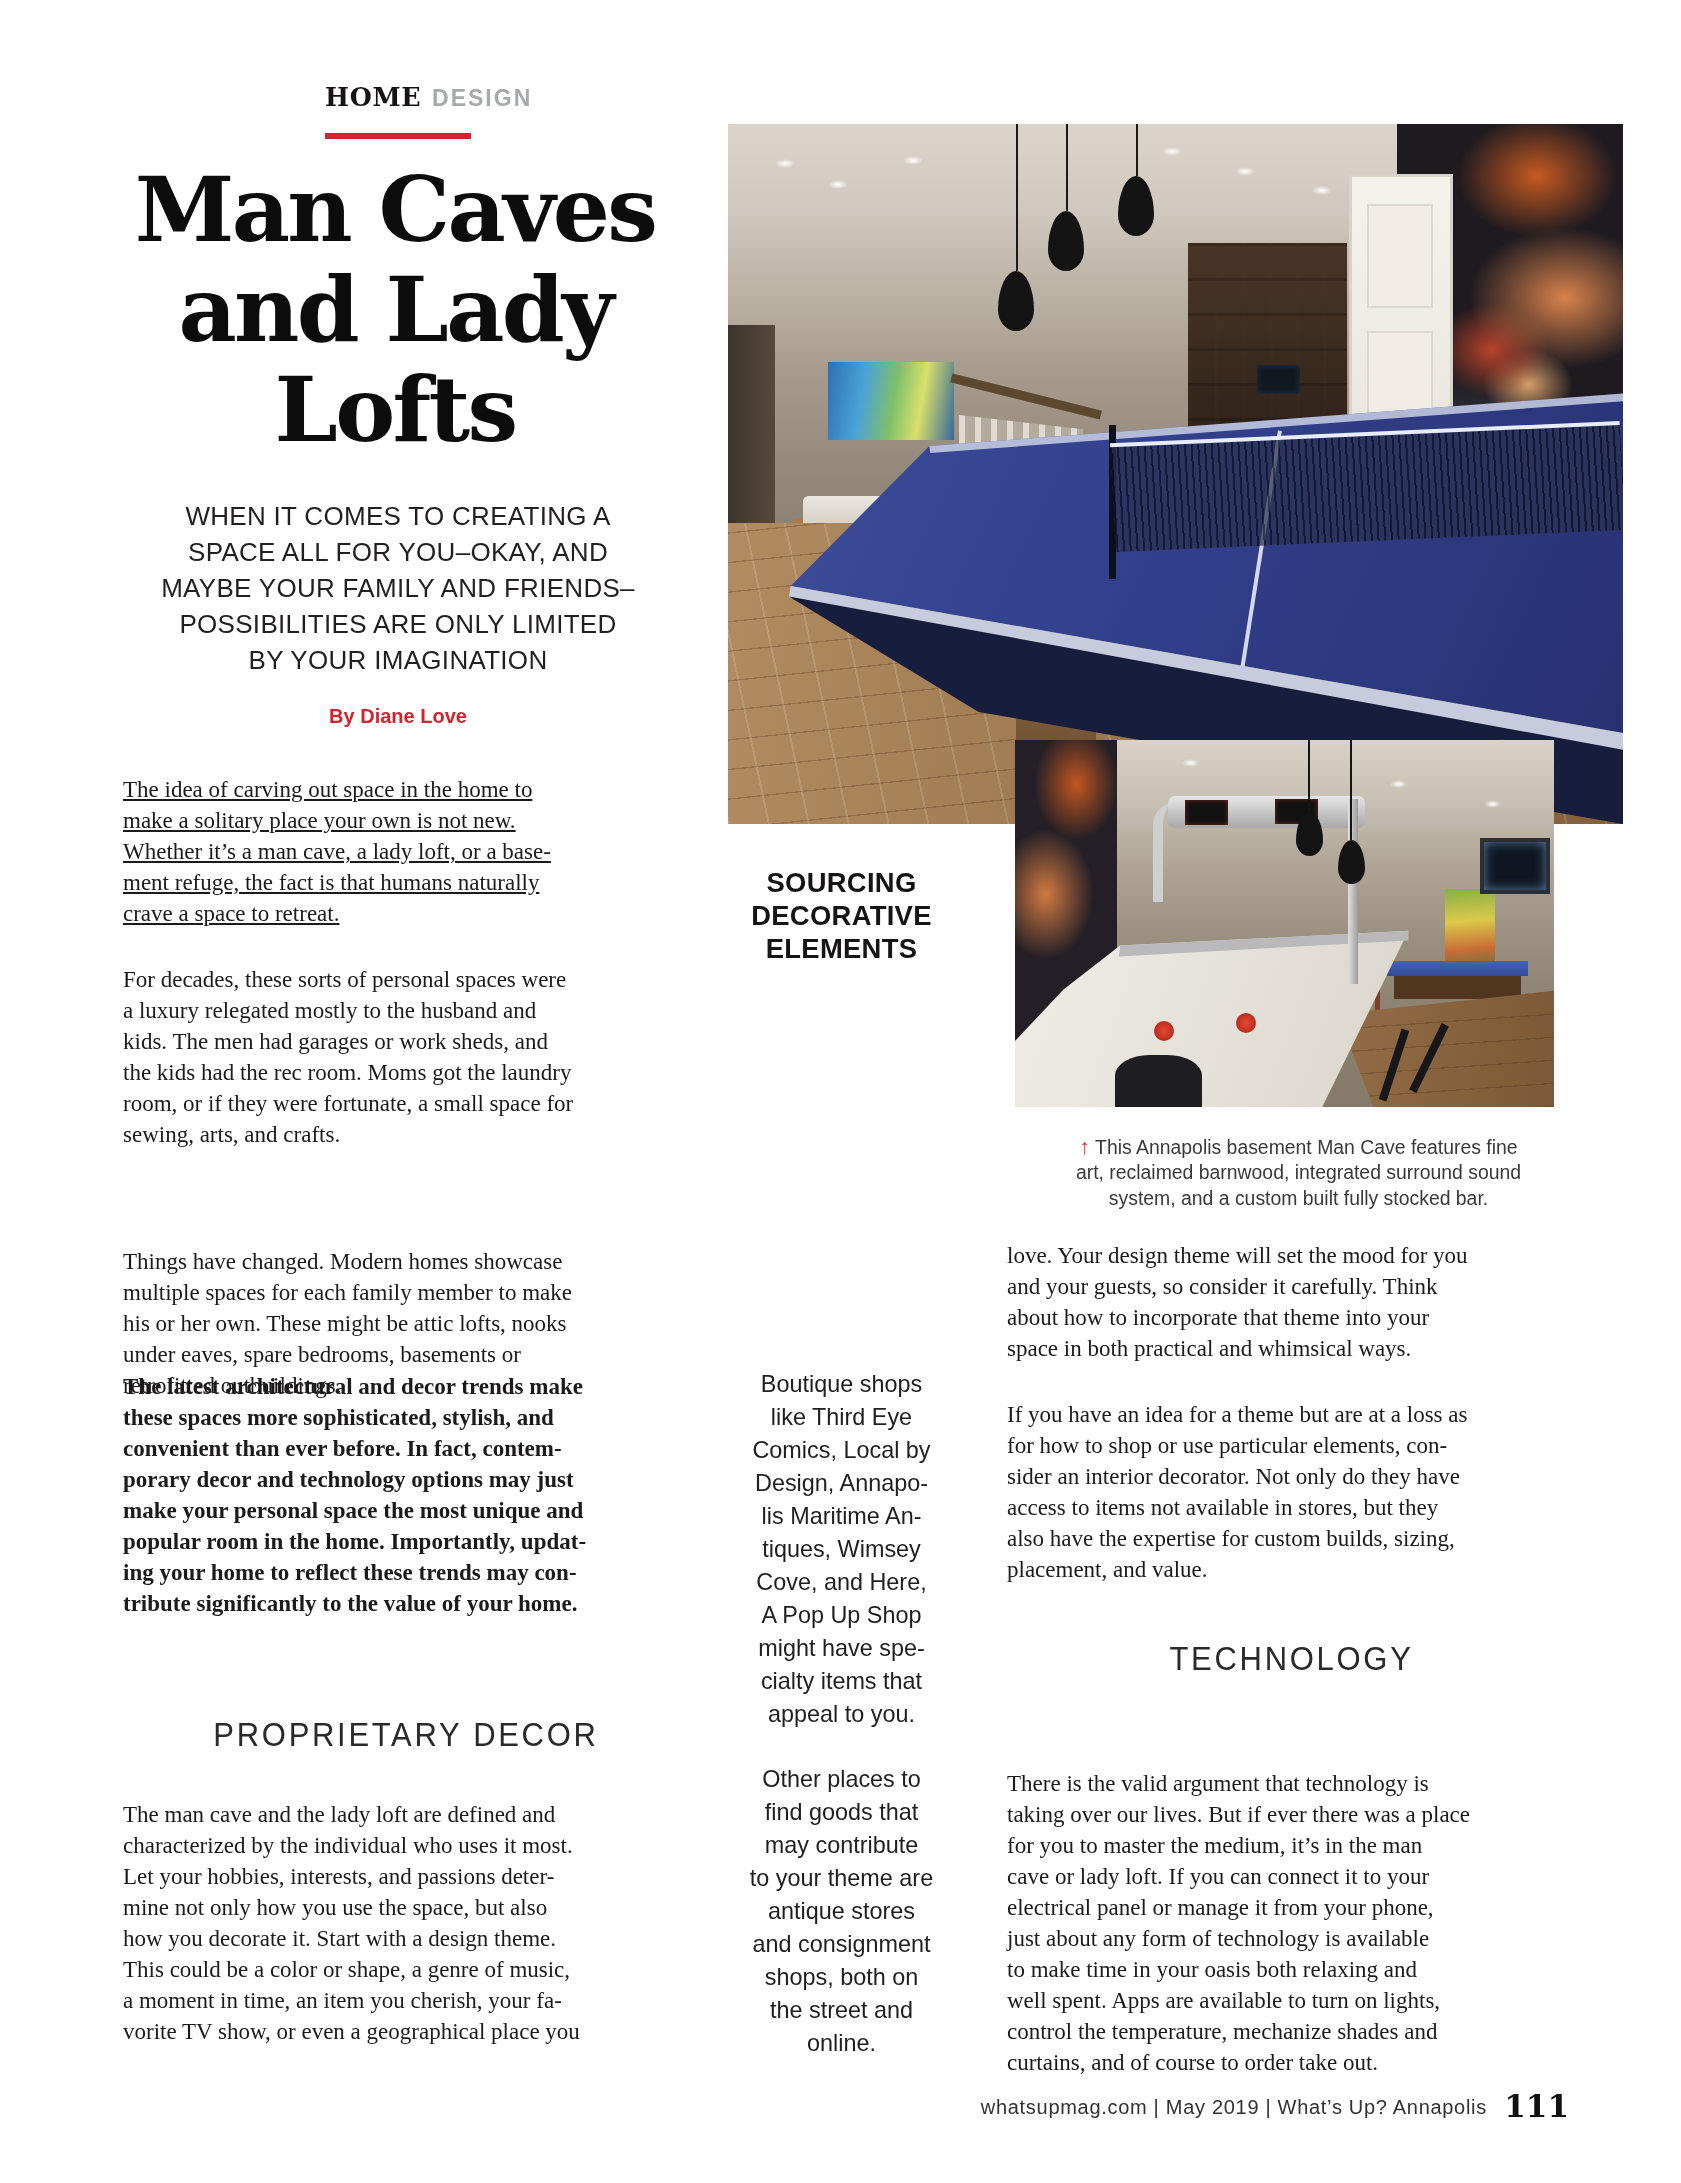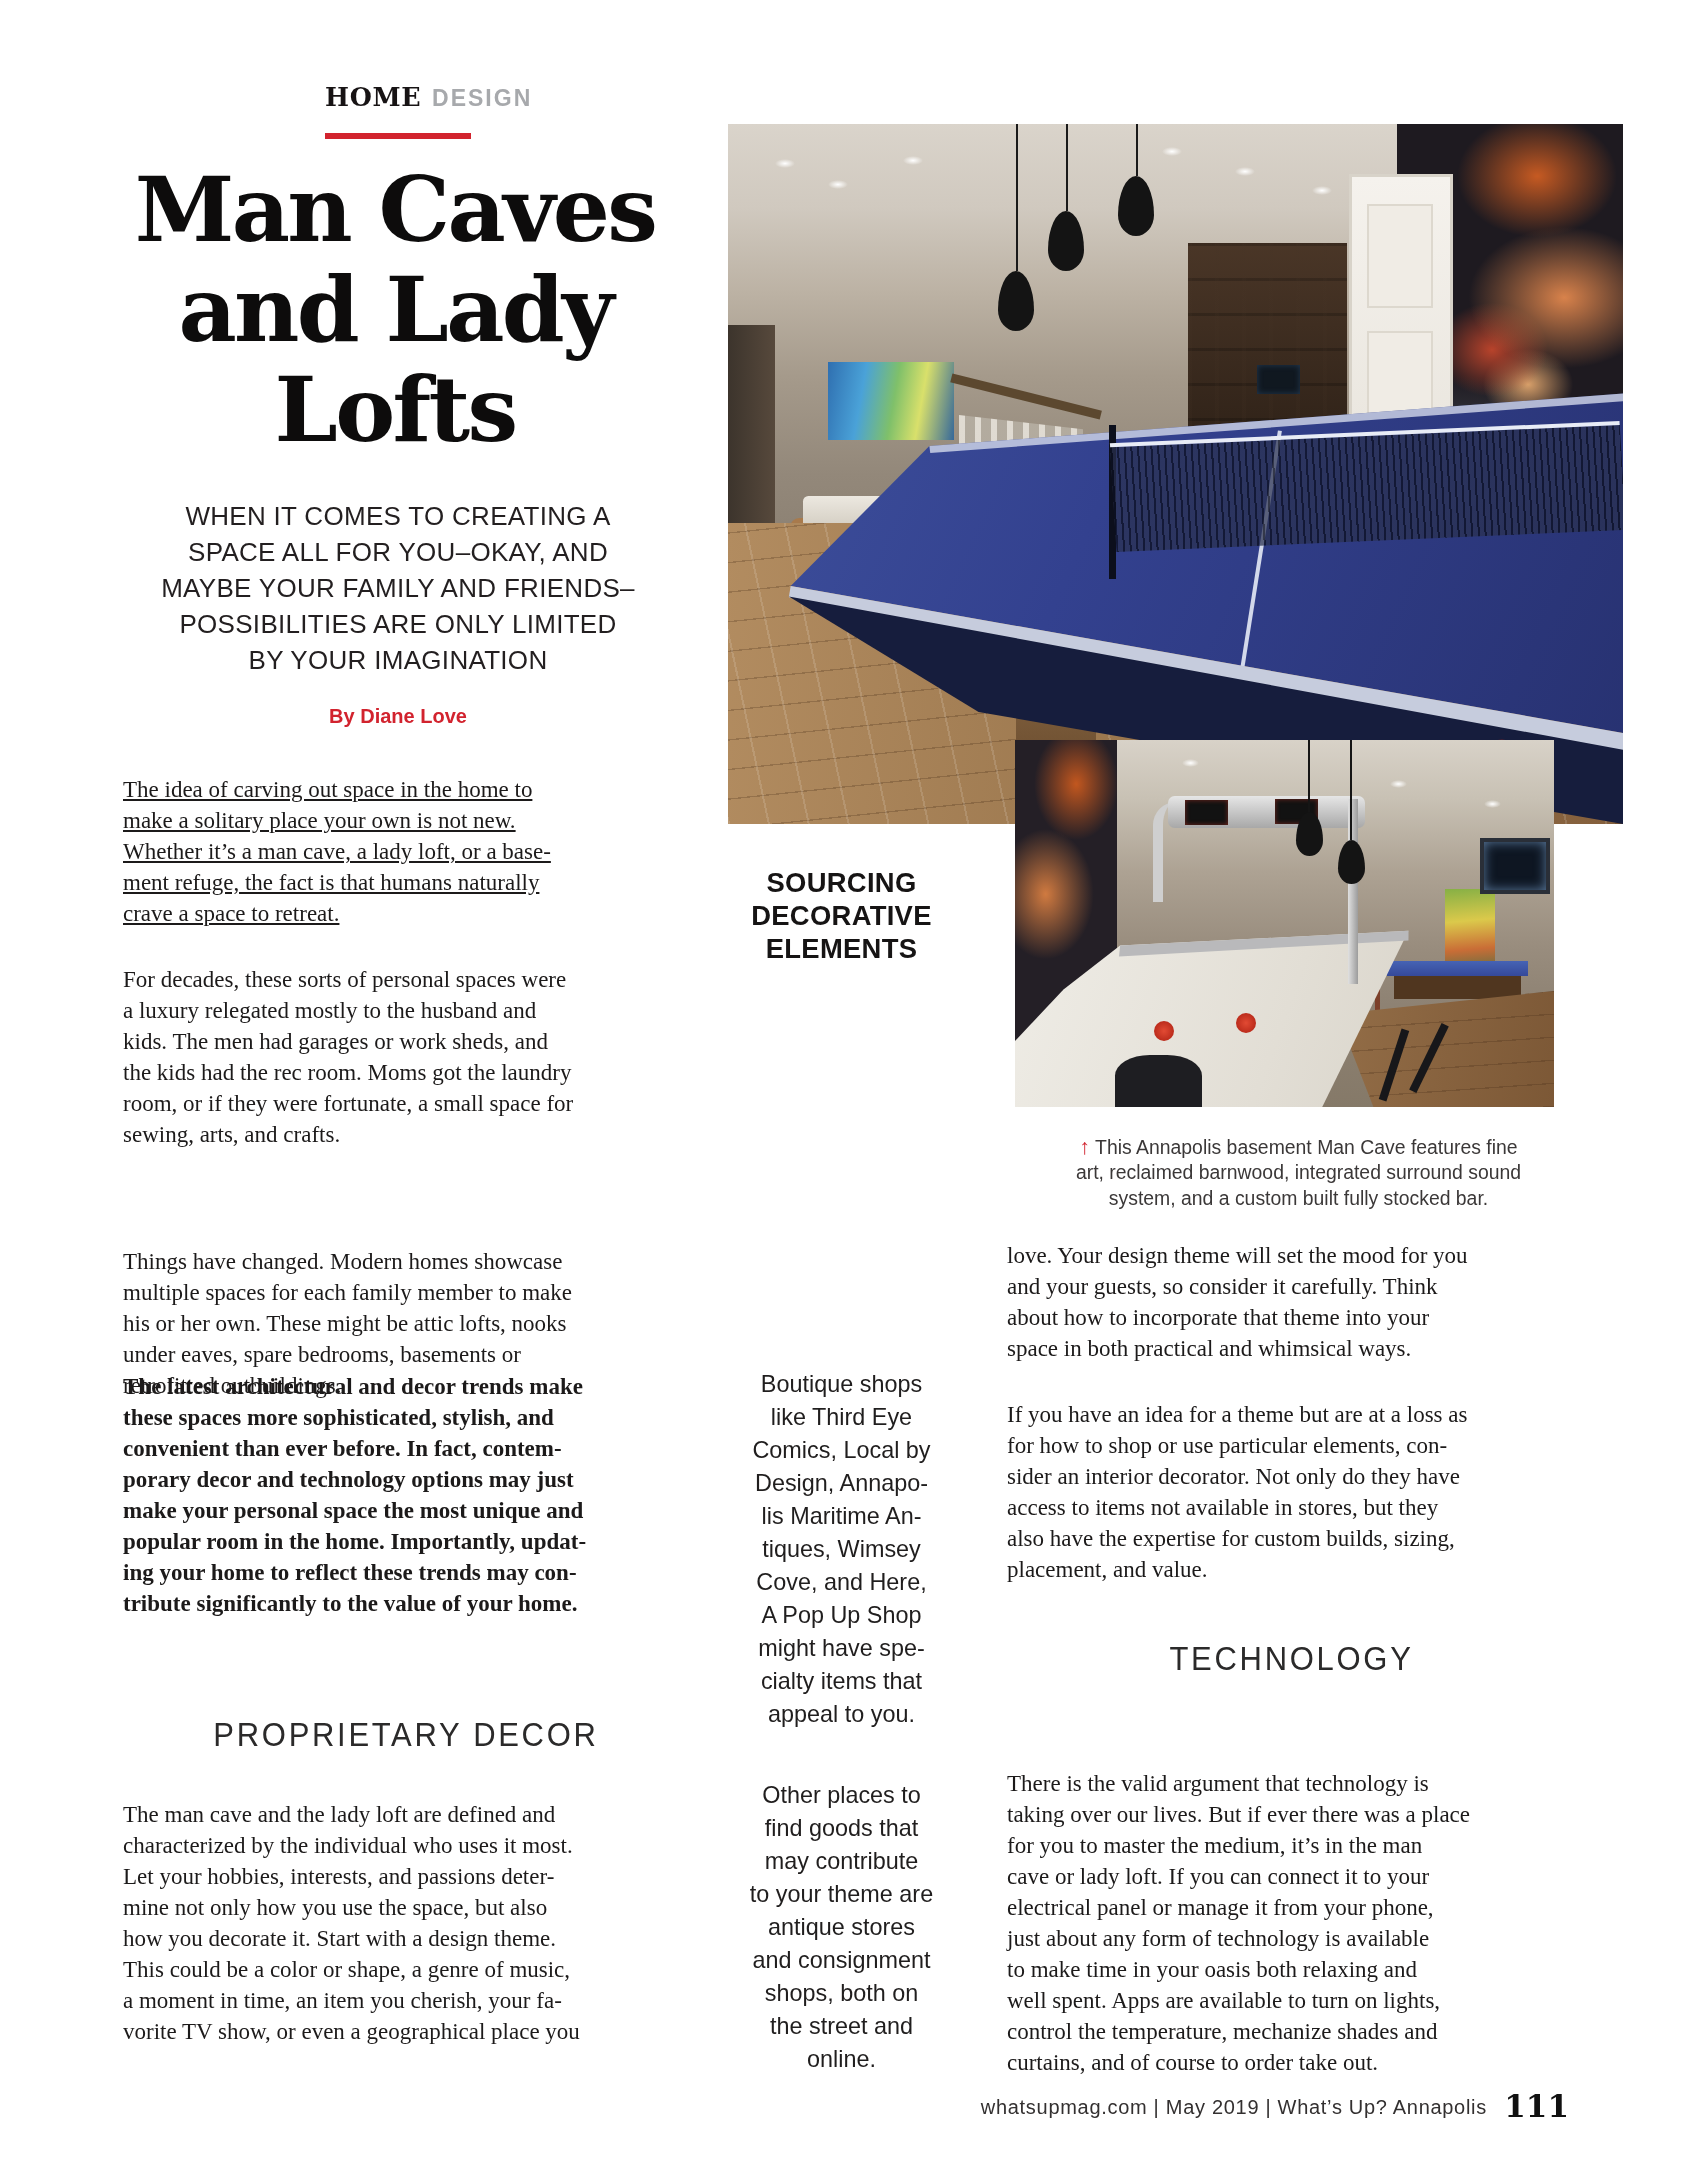--- a/index.html
+++ b/index.html
@@ -205,21 +205,21 @@
 like Third Eye
 Comics, Local by
 Design, Annapo-
 lis Maritime An-
 tiques, Wimsey
 Cove, and Here,
 A Pop Up Shop
 might have spe-
 cialty items that
 appeal to you.</div>
-  <div class="sidebar-p pre" style="top:1763px;margin-top:16px;">Other places to
+  <div class="sidebar-p pre" style="top:1763px;">Other places to
 find goods that
 may contribute
 to your theme are
 antique stores
 and consignment
 shops, both on
 the street and
 online.</div>
 
   <div class="caption pre"><span class="arrow">↑</span><span> This Annapolis basement Man Cave features fine

